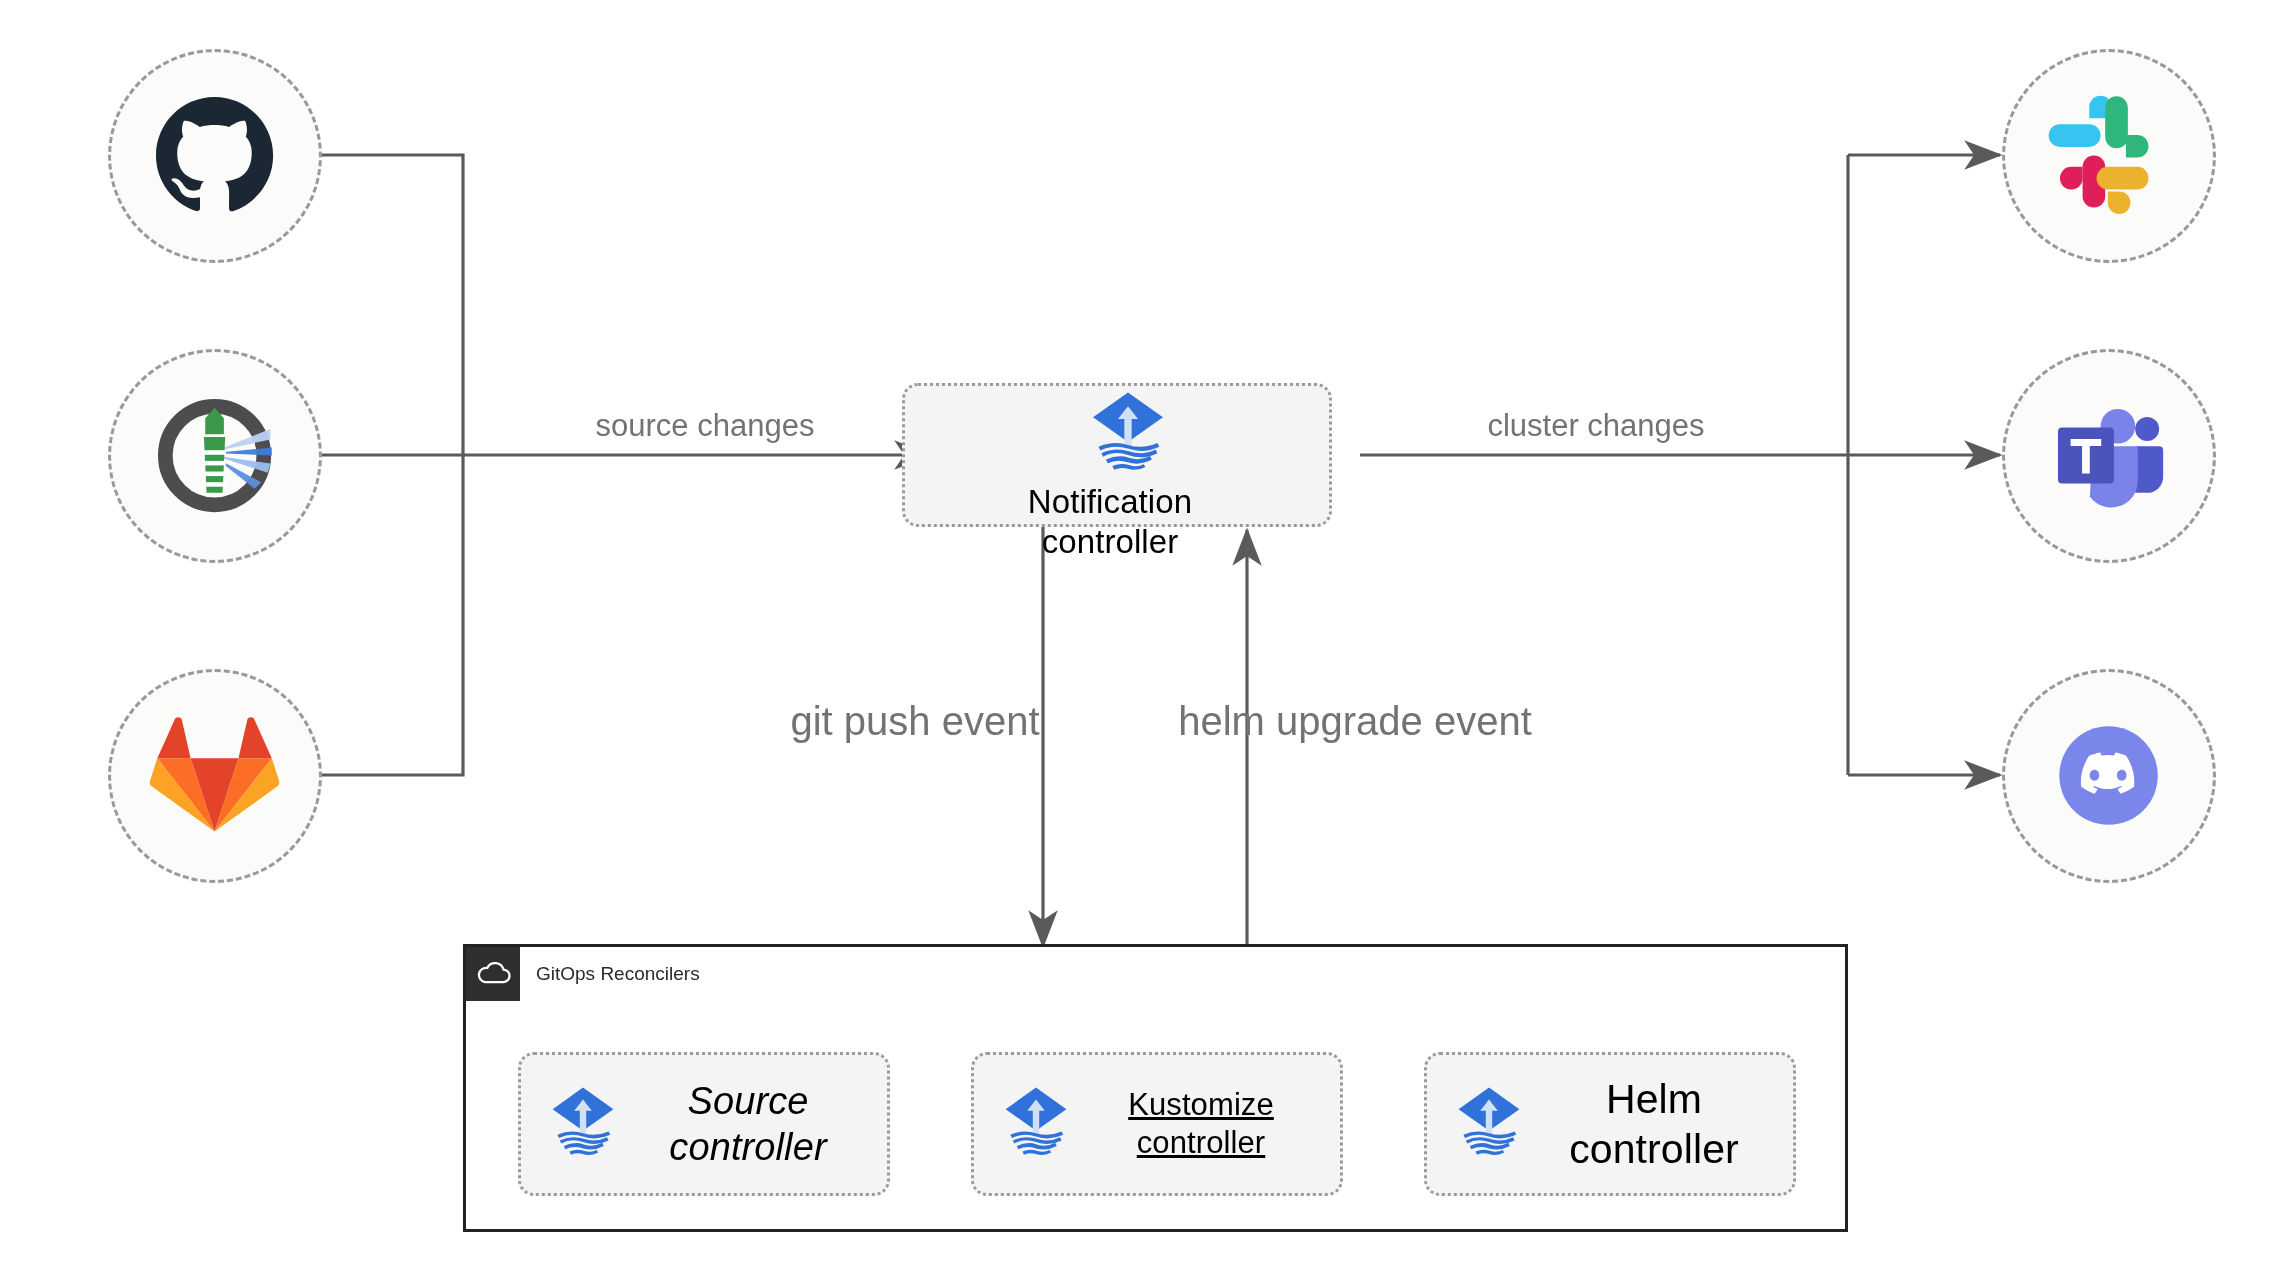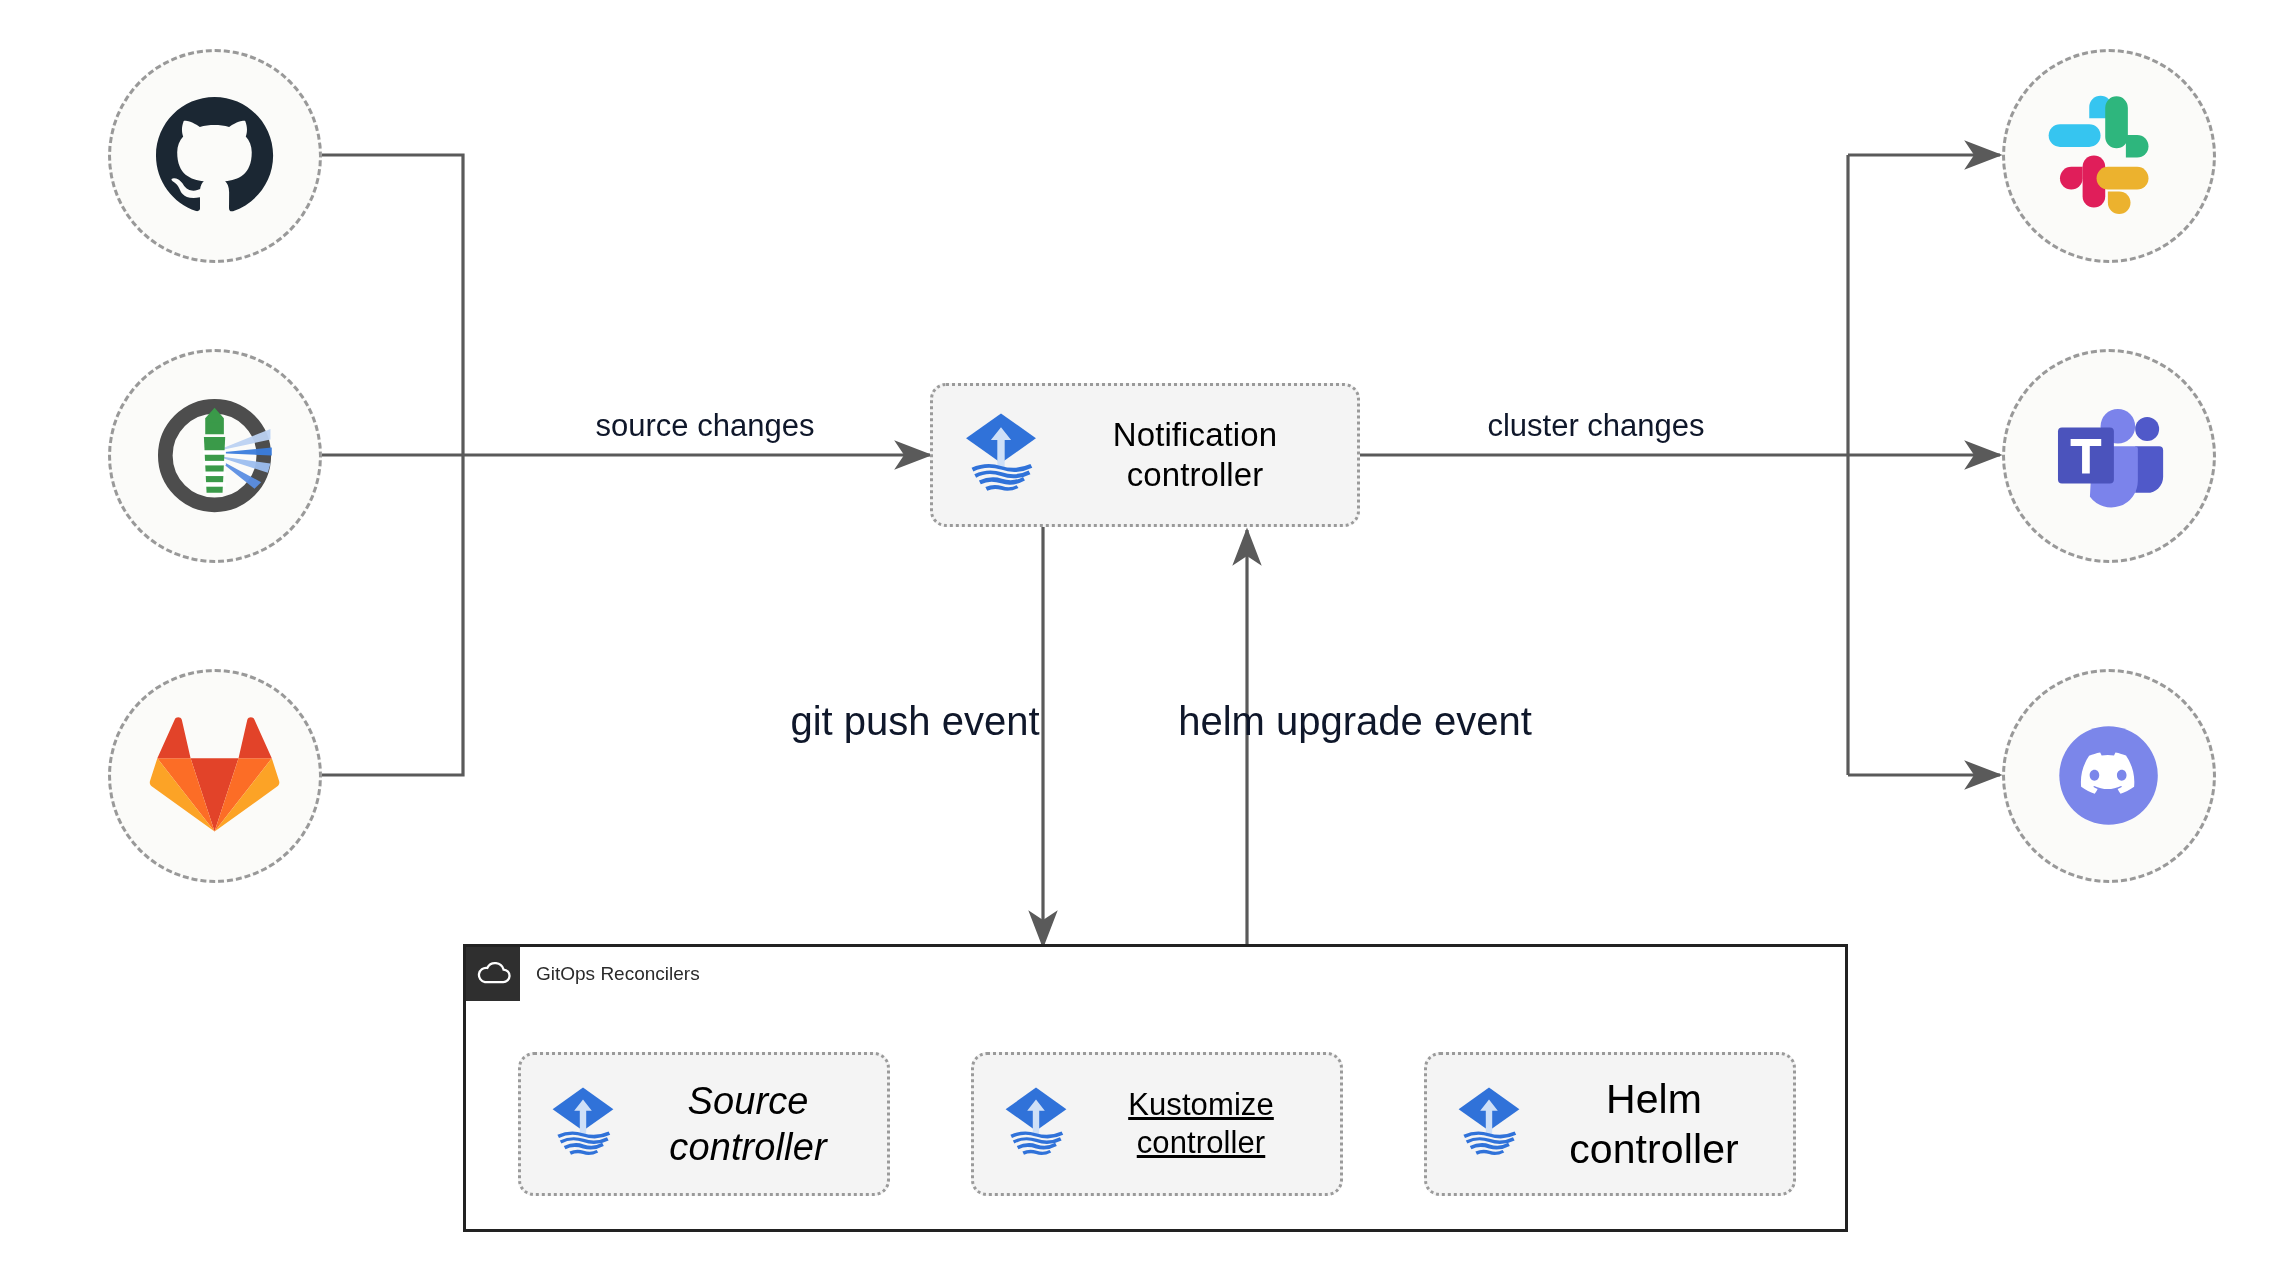--- a/index.html
+++ b/index.html
@@ -39,21 +39,21 @@
     position:absolute;left:0;top:0;width:54px;height:54px;
     background:#2f2f2f;display:flex;align-items:center;justify-content:center;
   }
   #gitops-title{
     position:absolute;left:70px;top:0;height:54px;line-height:54px;
     font-size:19px;color:#2b2b2b;white-space:nowrap;
   }
 
   
   .edge-label{
-    position:absolute;color:#0f172a;white-space:nowrap;
+    position:absolute;color:#737373;white-space:nowrap;
     transform:translate(-50%,-50%);
   }
   .lbl-lg{font-size:31px;}
   .lbl-md{font-size:40px;}
 </style>
 </head>
 <body>
 
 <div id="stage">
 
@@ -168,21 +168,21 @@
 
   <div class="node-circle" style="left:2002px;top:669px;width:214px;height:214px;">
     <span class="glyph">
       <svg viewBox="0 0 100 100" aria-hidden="true">
         <circle cx="50" cy="50" r="37" fill="#7b86ea"></circle>
         <path fill="#ffffff" d="M63.5 35.2c-2.6-1.2-5.4-2.1-8.3-2.6-.4.7-.8 1.6-1.1 2.3-3.1-.5-6.2-.5-9.3 0-.3-.8-.7-1.6-1.1-2.3-2.9.5-5.7 1.4-8.3 2.6-5.3 7.9-6.7 15.6-6 23.2 3.5 2.6 6.9 4.2 10.2 5.2.8-1.1 1.6-2.3 2.2-3.5-1.2-.5-2.3-1-3.4-1.7.3-.2.6-.4.8-.6 6.6 3.1 13.7 3.1 20.2 0 .3.2.6.4.8.6-1.1.6-2.2 1.2-3.4 1.7.6 1.2 1.4 2.4 2.2 3.5 3.3-1 6.7-2.6 10.2-5.2.8-8.8-1.4-16.4-6-23.2zM39.4 53.9c-2 0-3.6-1.8-3.6-4.1s1.6-4.1 3.6-4.1 3.7 1.8 3.6 4.1c0 2.3-1.6 4.1-3.6 4.1zm20.5 0c-2 0-3.6-1.8-3.6-4.1s1.6-4.1 3.6-4.1 3.7 1.8 3.6 4.1c0 2.3-1.6 4.1-3.6 4.1z"></path>
       </svg>
     </span>
   </div>
 
-  <div class="ctrl-box" id="notification-controller" style="left:930px;top:383px;width:430px;height:144px;">
+  <div class="ctrl-box" id="notification-controller" style="left:902px;top:383px;width:430px;height:144px;flex-direction:column;">
     <span class="flux">
       <svg width="92" height="92" viewBox="0 0 100 100" aria-hidden="true">
         <path fill="#3072d9" d="M50 7 L88 34 L50 61 L12 34 Z"></path>
         <path fill="#cfe0f7" d="M50 22 L61 36 L54 36 L54 68 L46 68 L46 36 L39 36 Z"></path>
         <g fill="#3072d9">
           <path d="M50 54 L84 68 L50 82 L16 68 Z" opacity="0"></path>
           <path d="M18 66 Q34 59 50 64 Q66 69 82 62 L84 66 Q67 74 50 68 Q34 63 20 70 Z"></path>
           <path d="M21 73 Q36 66 51 71 Q66 76 80 69 L82 73 Q66 81 50 75 Q35 70 23 77 Z"></path>
           <path d="M26 80 Q39 74 51 78 Q63 82 74 76 L76 80 Q63 87 50 83 Q38 79 28 84 Z"></path>
           <path d="M33 87 Q42 83 51 86 Q60 89 67 85 L69 88 Q59 93 50 90 Q42 88 35 91 Z"></path>

